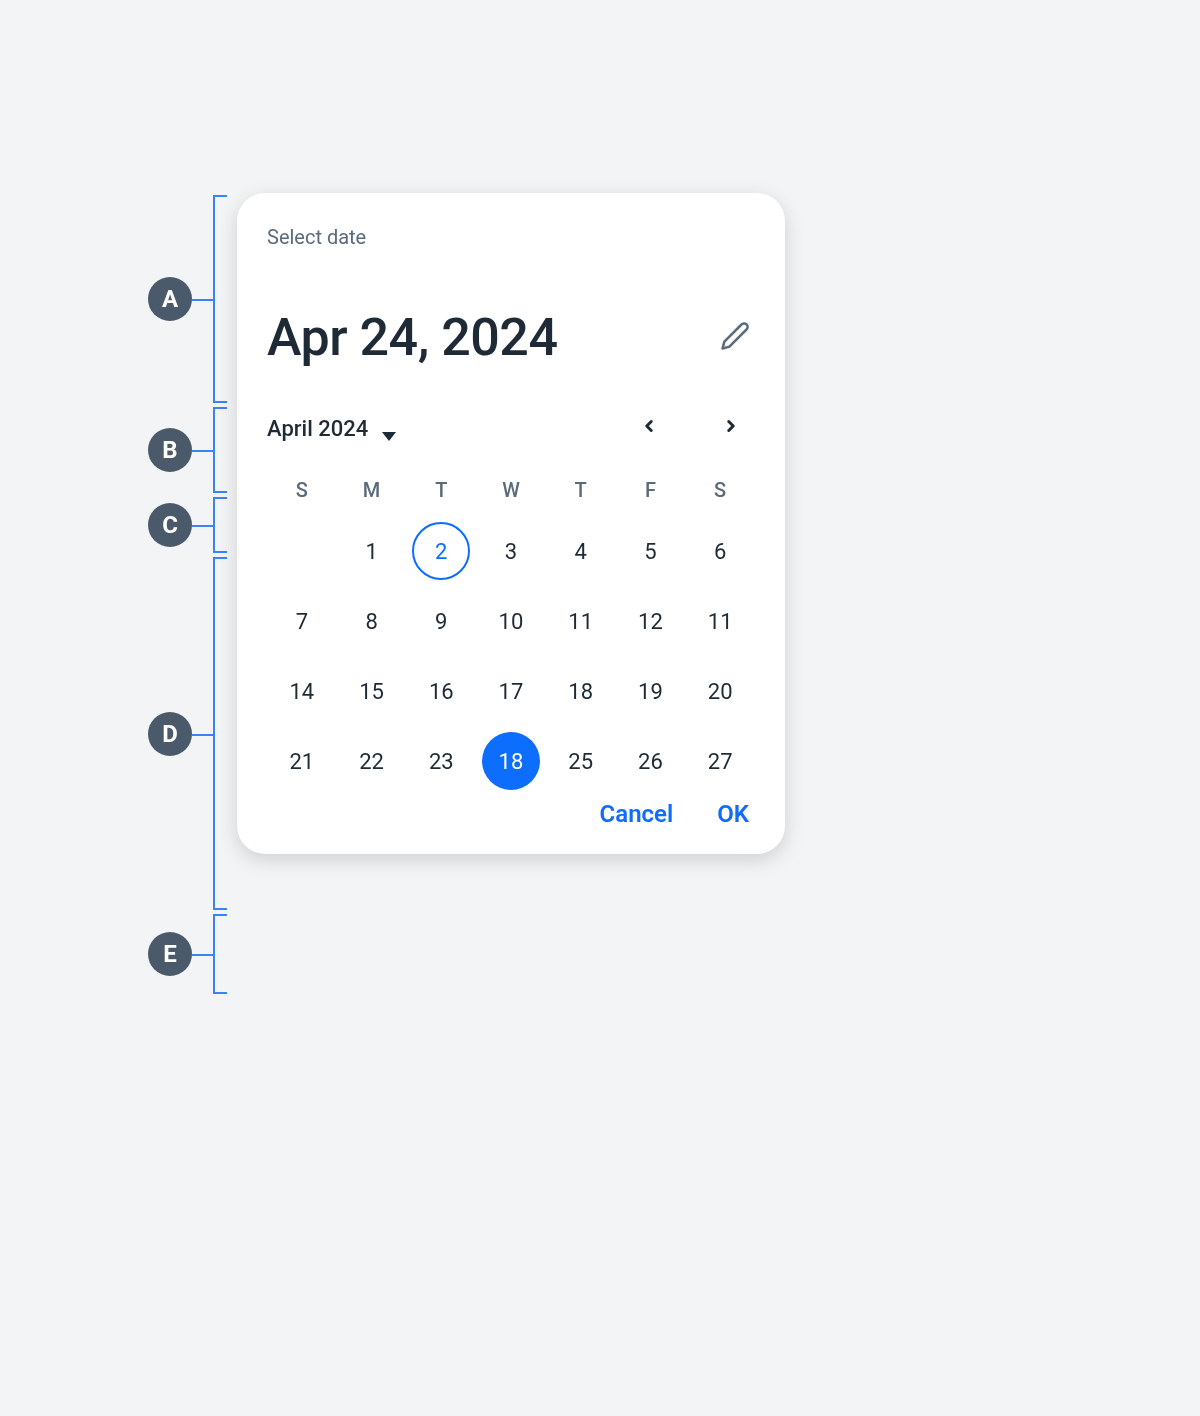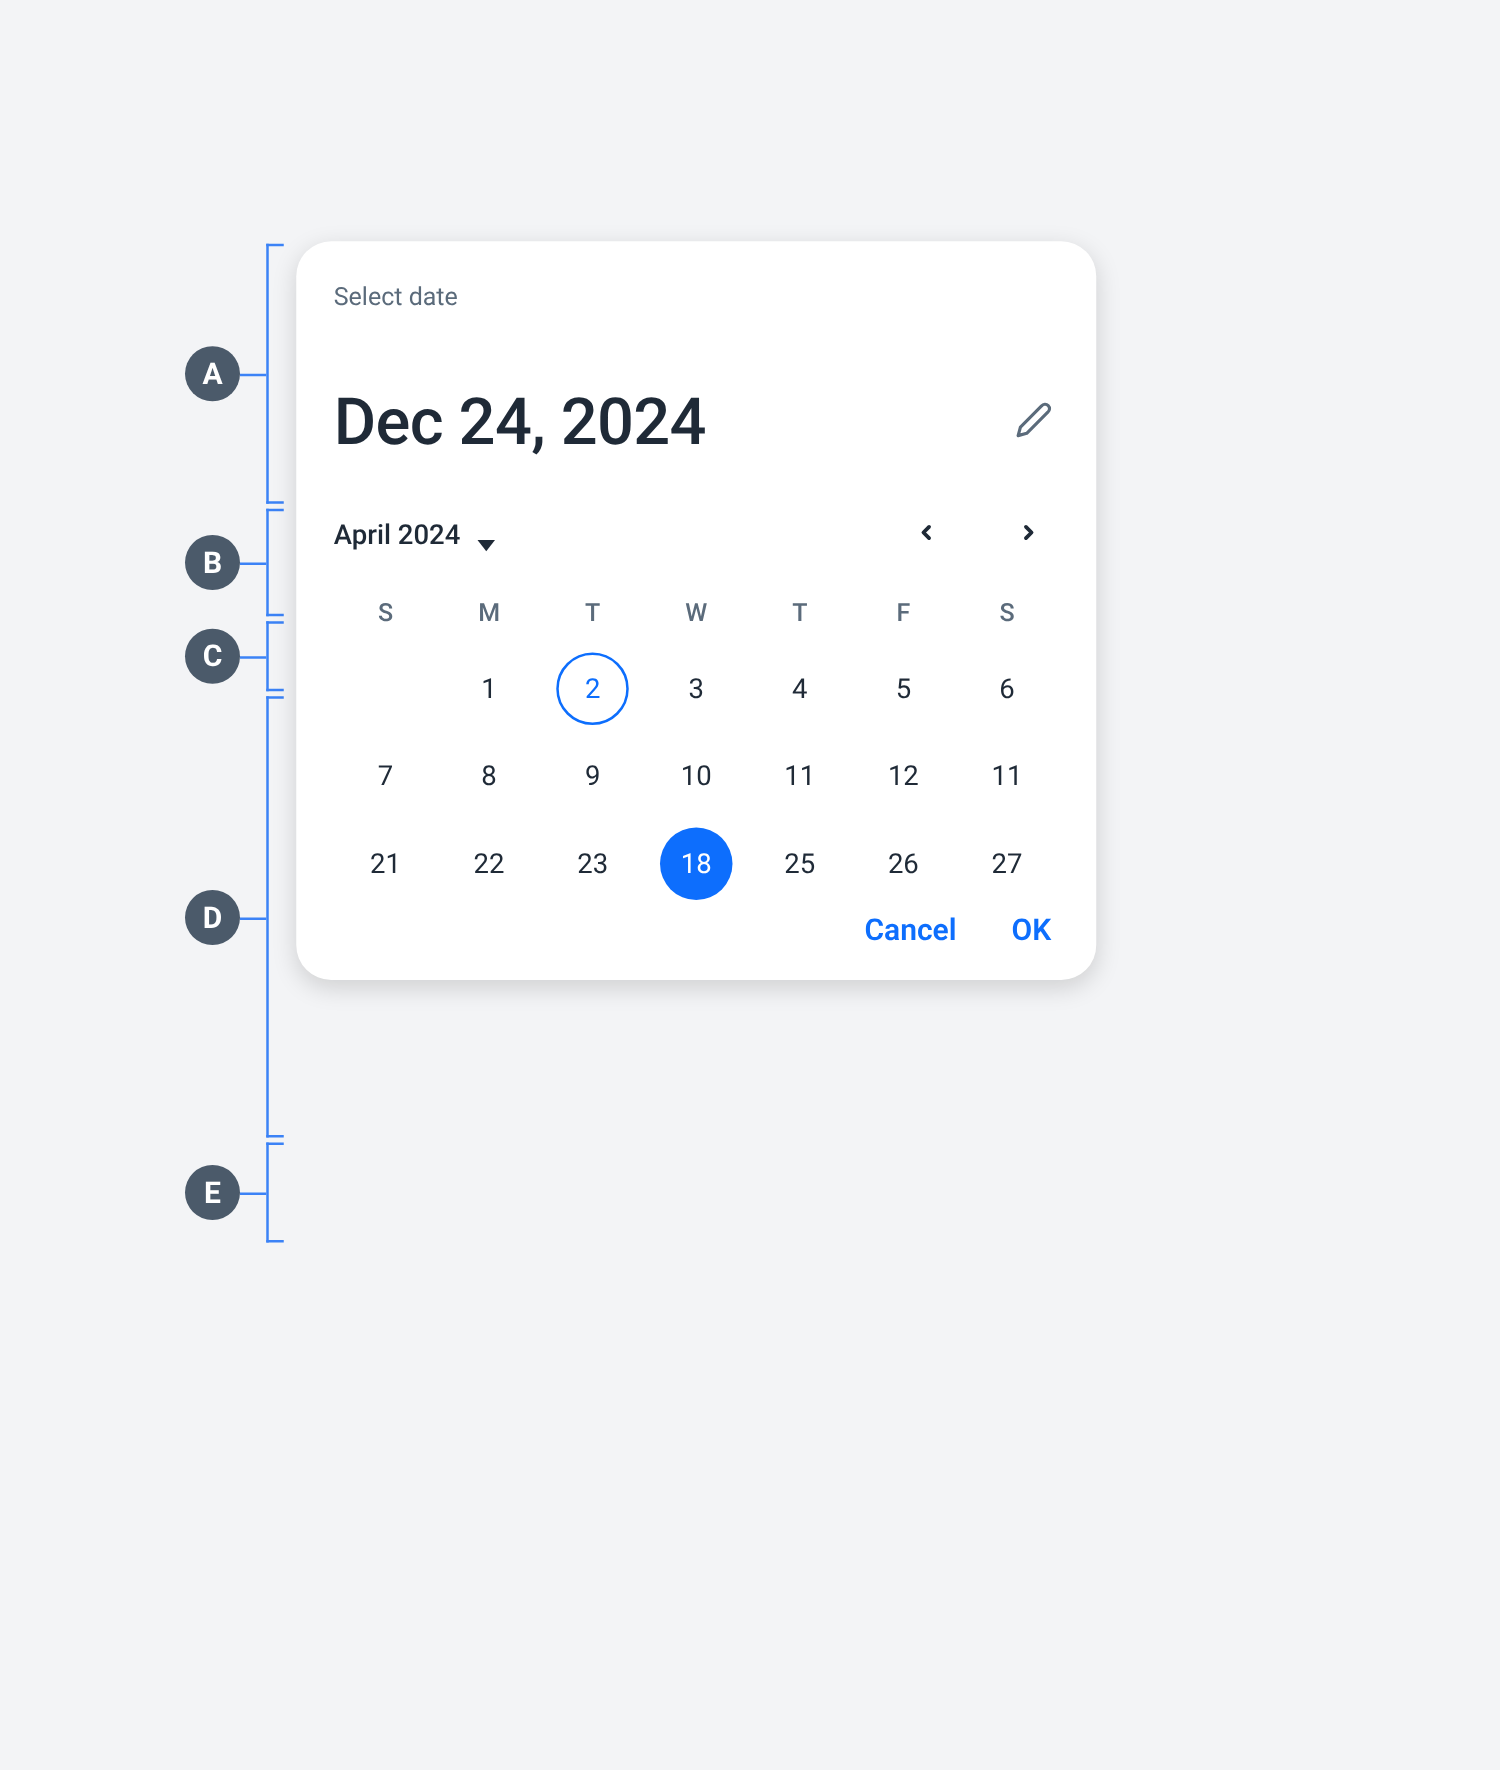--- a/index.html
+++ b/index.html
@@ -33,21 +33,21 @@
   .connector {
     position: absolute;
     border-top: 2px solid #3b82f6;
     height: 0;
   }
 
   .card {
     position: absolute;
     left: 237px;
     top: 193px;
-    width: 640px;
+    width: 548px;
     background: #fff;
     border-radius: 28px;
     box-shadow: 0 6px 20px rgba(0,0,0,0.15);
     padding: 32px 30px 26px 30px;
   }
 
   .supertitle {
     font-size: 20px;
     color: #5b6b7b;
     margin-bottom: 58px;
@@ -184,21 +184,21 @@
 <div class="bracket" style="left:213px; top:914px; height:80px; width:14px;"></div>
 <div class="connector" style="left:192px; top:954px; width:21px;"></div>
 <div class="annot" style="left:148px; top:932px;">
     <span>E</span>
   </div>
 
 <div class="card">
 
   <div class="supertitle">Select date</div>
   <div class="headline-row">
-    <div class="headline">Dec 24, 2024</div>
+    <div class="headline">Apr 24, 2024</div>
     <div class="edit-btn">
       <span>
         <svg width="30" height="30" viewBox="0 0 24 24" fill="none" stroke="currentColor" stroke-width="2" stroke-linecap="round" stroke-linejoin="round">
             <path d="M17 3a2.85 2.85 0 1 1 4 4L7.5 20.5 2 22l1.5-5.5L17 3z"></path>
           </svg>
       </span>
     </div>
   </div>
 
   <div class="month-row">
@@ -274,20 +274,43 @@
         </div>
         <div class="day-cell">
           <div class="day">12</div>
         </div>
         <div class="day-cell">
           <div class="day">11</div>
         </div>
       </div>
       <div class="week-row">
         <div class="day-cell">
+          <div class="day">14</div>
+        </div>
+        <div class="day-cell">
+          <div class="day">15</div>
+        </div>
+        <div class="day-cell">
+          <div class="day">16</div>
+        </div>
+        <div class="day-cell">
+          <div class="day">17</div>
+        </div>
+        <div class="day-cell">
+          <div class="day">18</div>
+        </div>
+        <div class="day-cell">
+          <div class="day">19</div>
+        </div>
+        <div class="day-cell">
+          <div class="day">20</div>
+        </div>
+      </div>
+      <div class="week-row">
+        <div class="day-cell">
           <div class="day">21</div>
         </div>
         <div class="day-cell">
           <div class="day">22</div>
         </div>
         <div class="day-cell">
           <div class="day">23</div>
         </div>
         <div class="day-cell">
           <div class="day selected">18</div>

